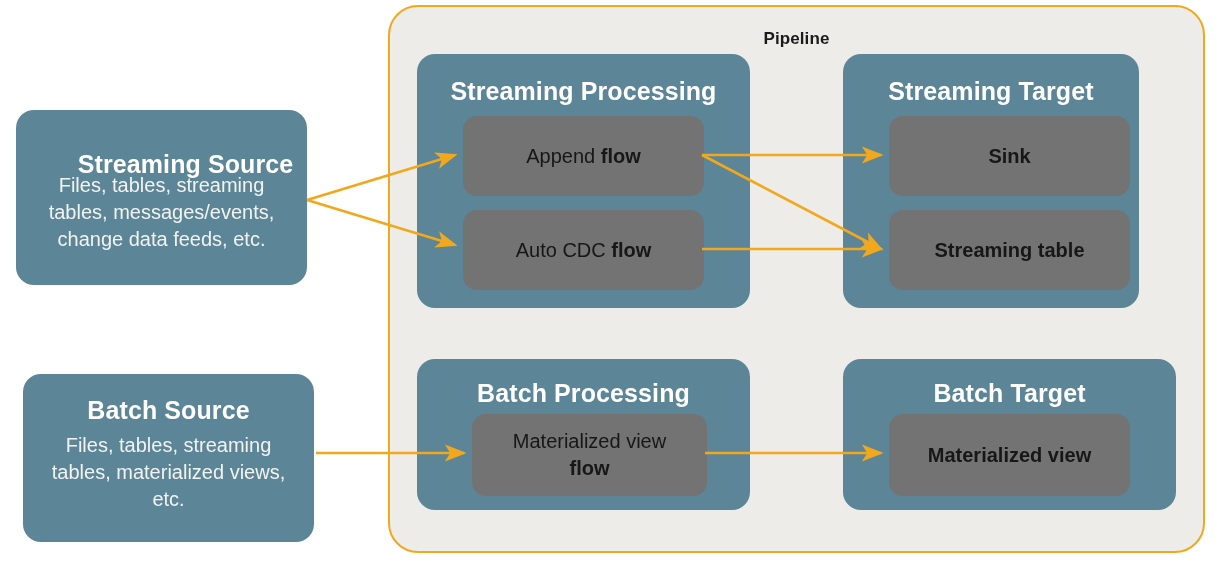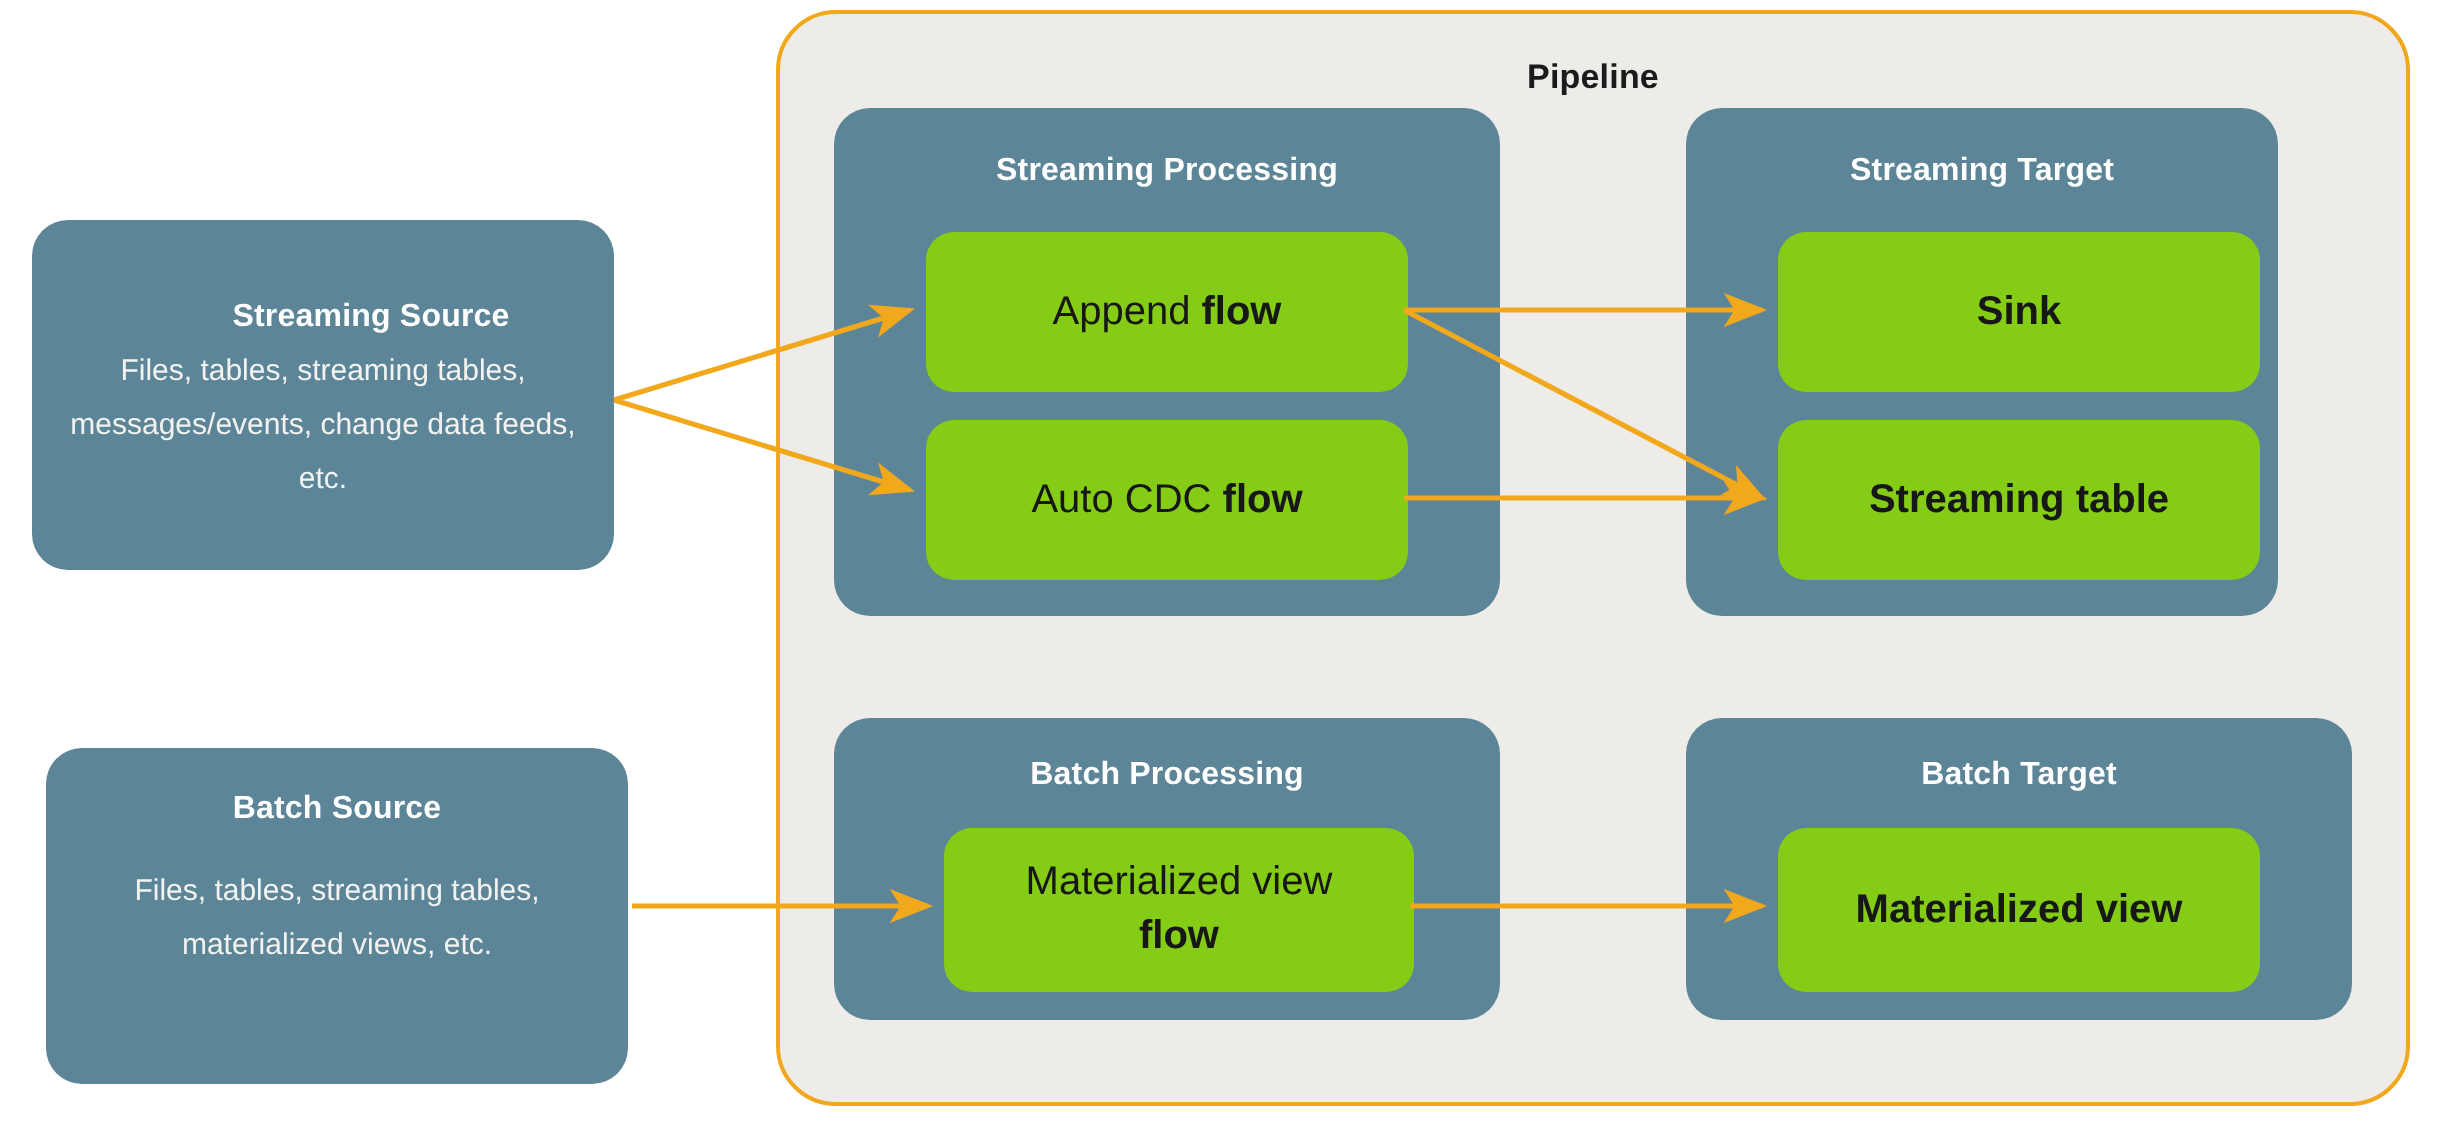--- a/index.html
+++ b/index.html
@@ -49,39 +49,39 @@
     border-radius: 18px;
     box-sizing: border-box;
   }
   .teal-title {
     position: absolute;
     left: 0;
     top: 0;
     width: 100%;
     text-align: center;
     color: #ffffff;
-    font-size: 16px;
+    font-size: 25px;
     font-weight: bold;
     letter-spacing: 0.1px;
   }
   .source-body {
     position: absolute;
     left: 12px;
     right: 12px;
     color: #f2f3f1;
-    font-size: 15px;
+    font-size: 20px;
     line-height: 27px;
     text-align: center;
     font-weight: normal;
   }
 
   
   .card {
     position: absolute;
-    background: #84cc16;
+    background: #737373;
     border-radius: 14px;
     display: flex;
     align-items: center;
     justify-content: center;
     text-align: center;
     box-sizing: border-box;
   }
   .card-text {
     color: #171717;
     font-size: 20px;

